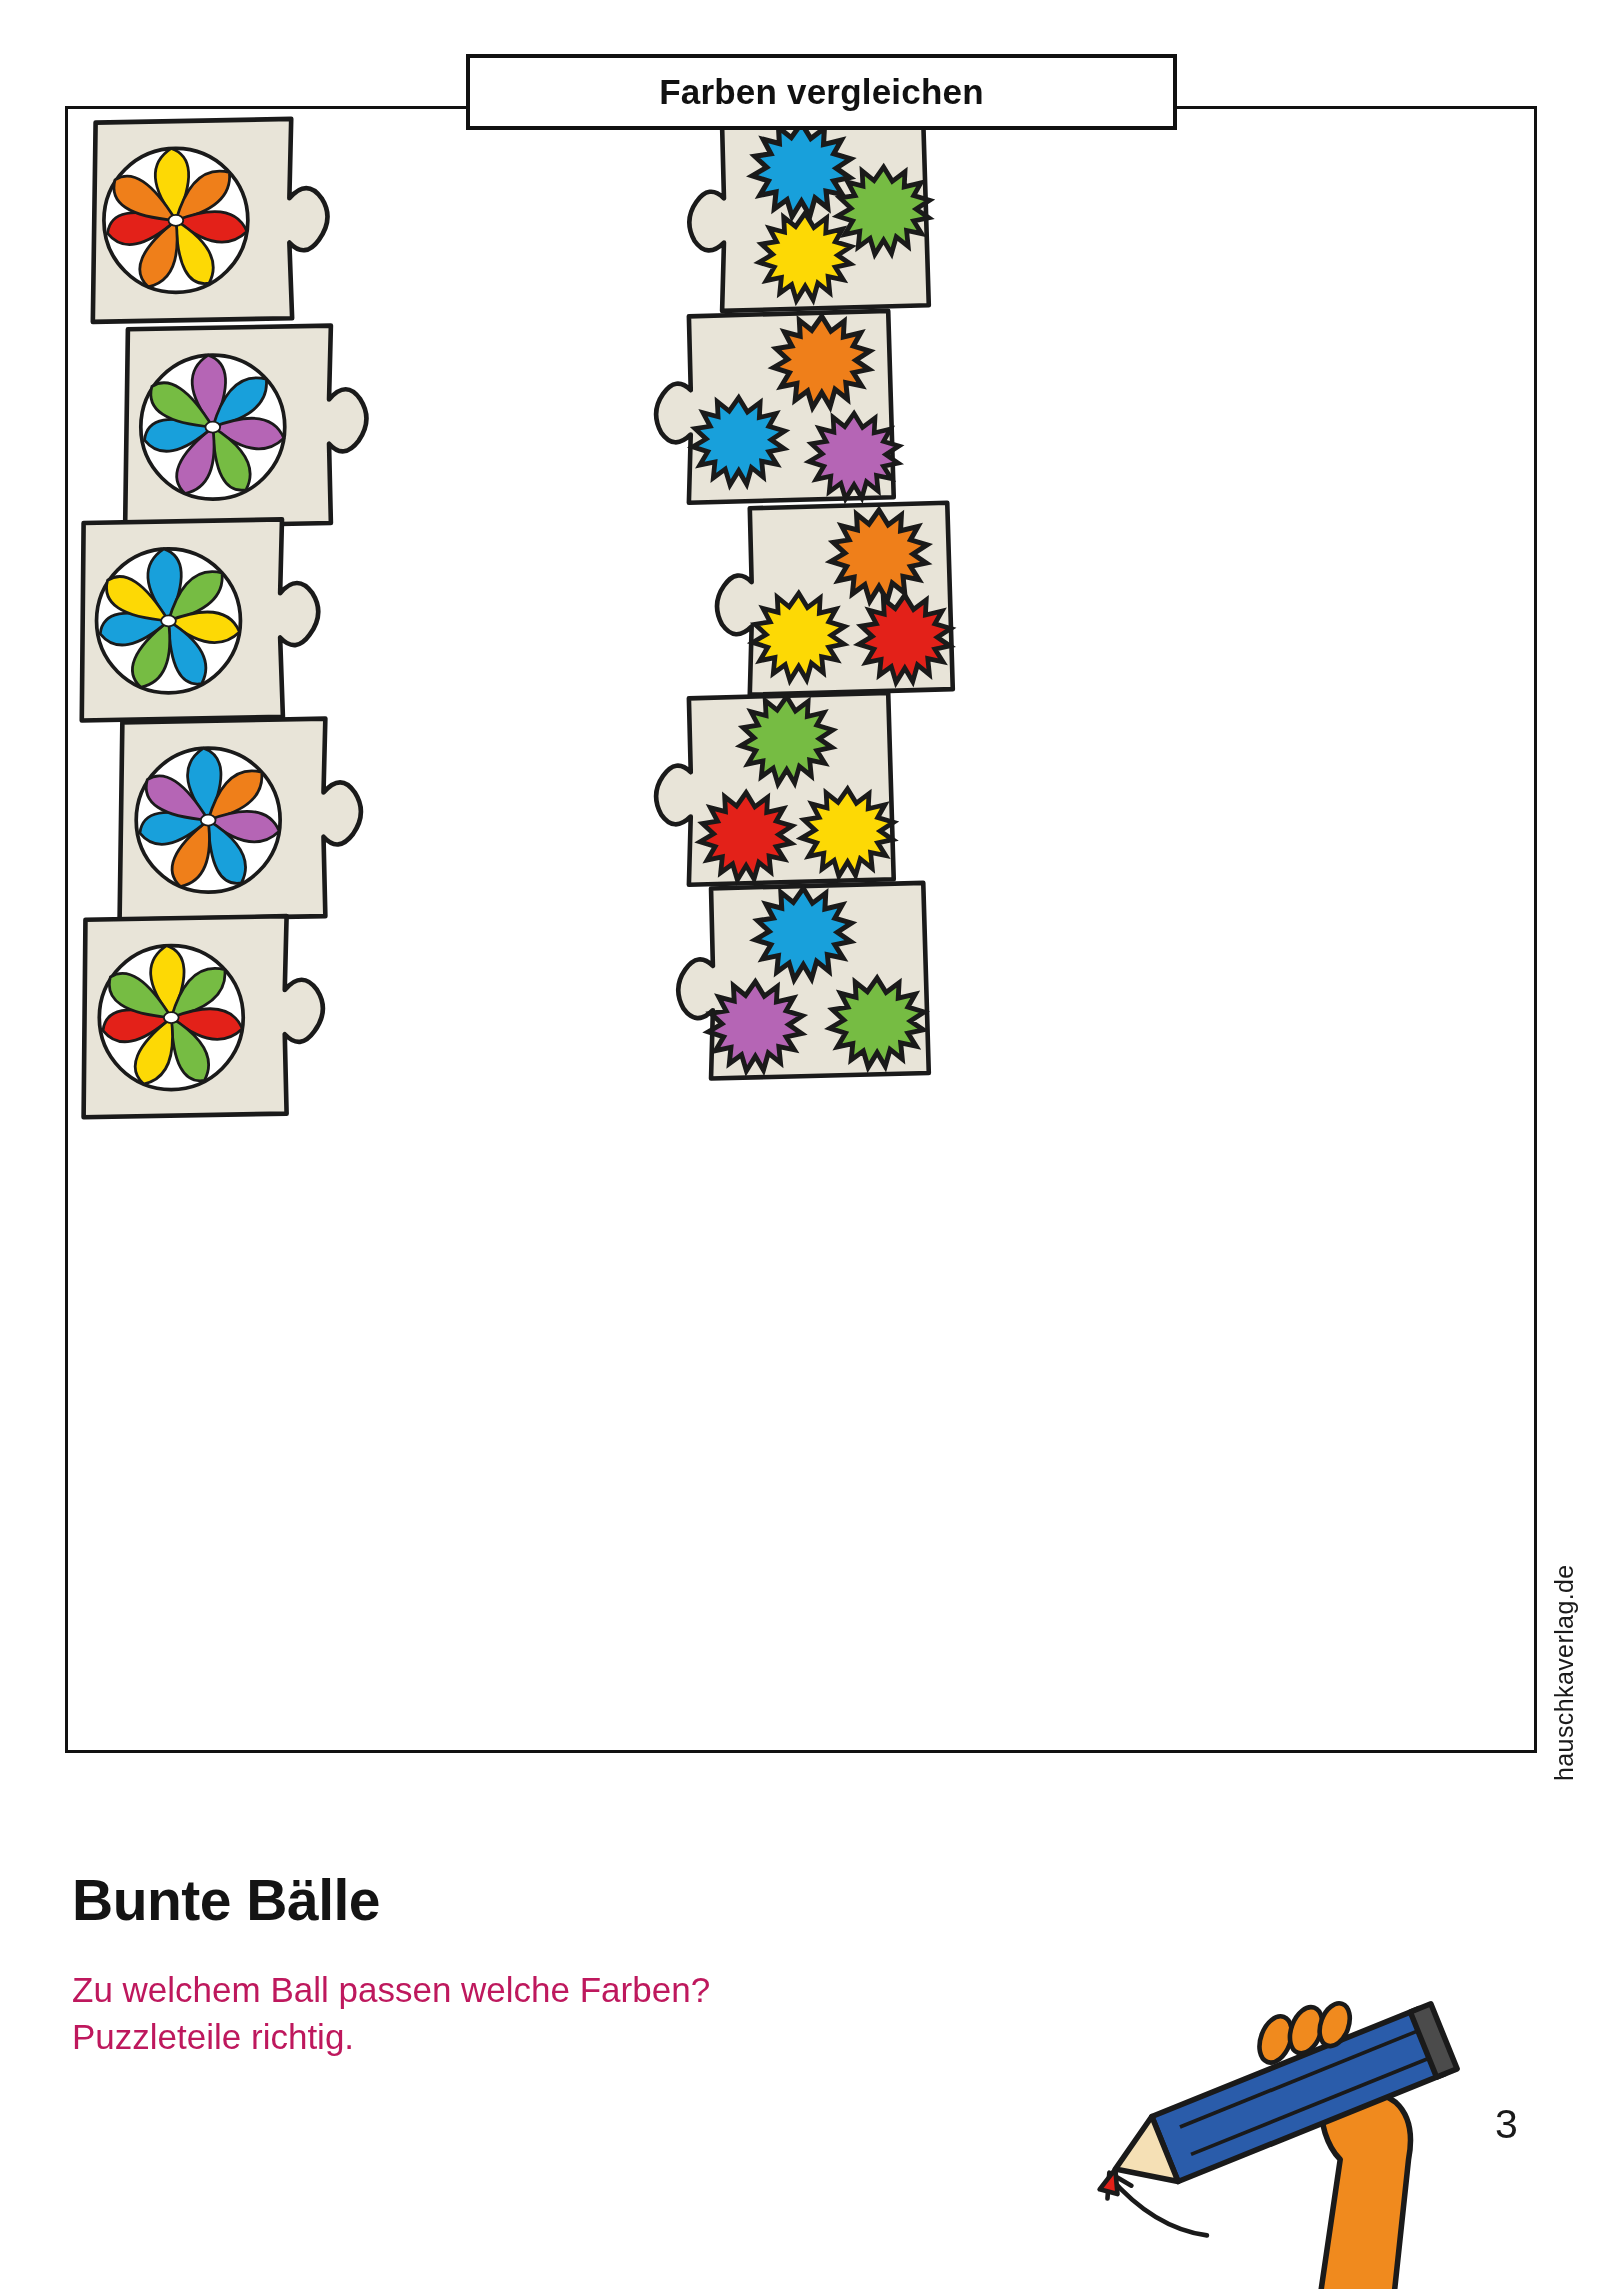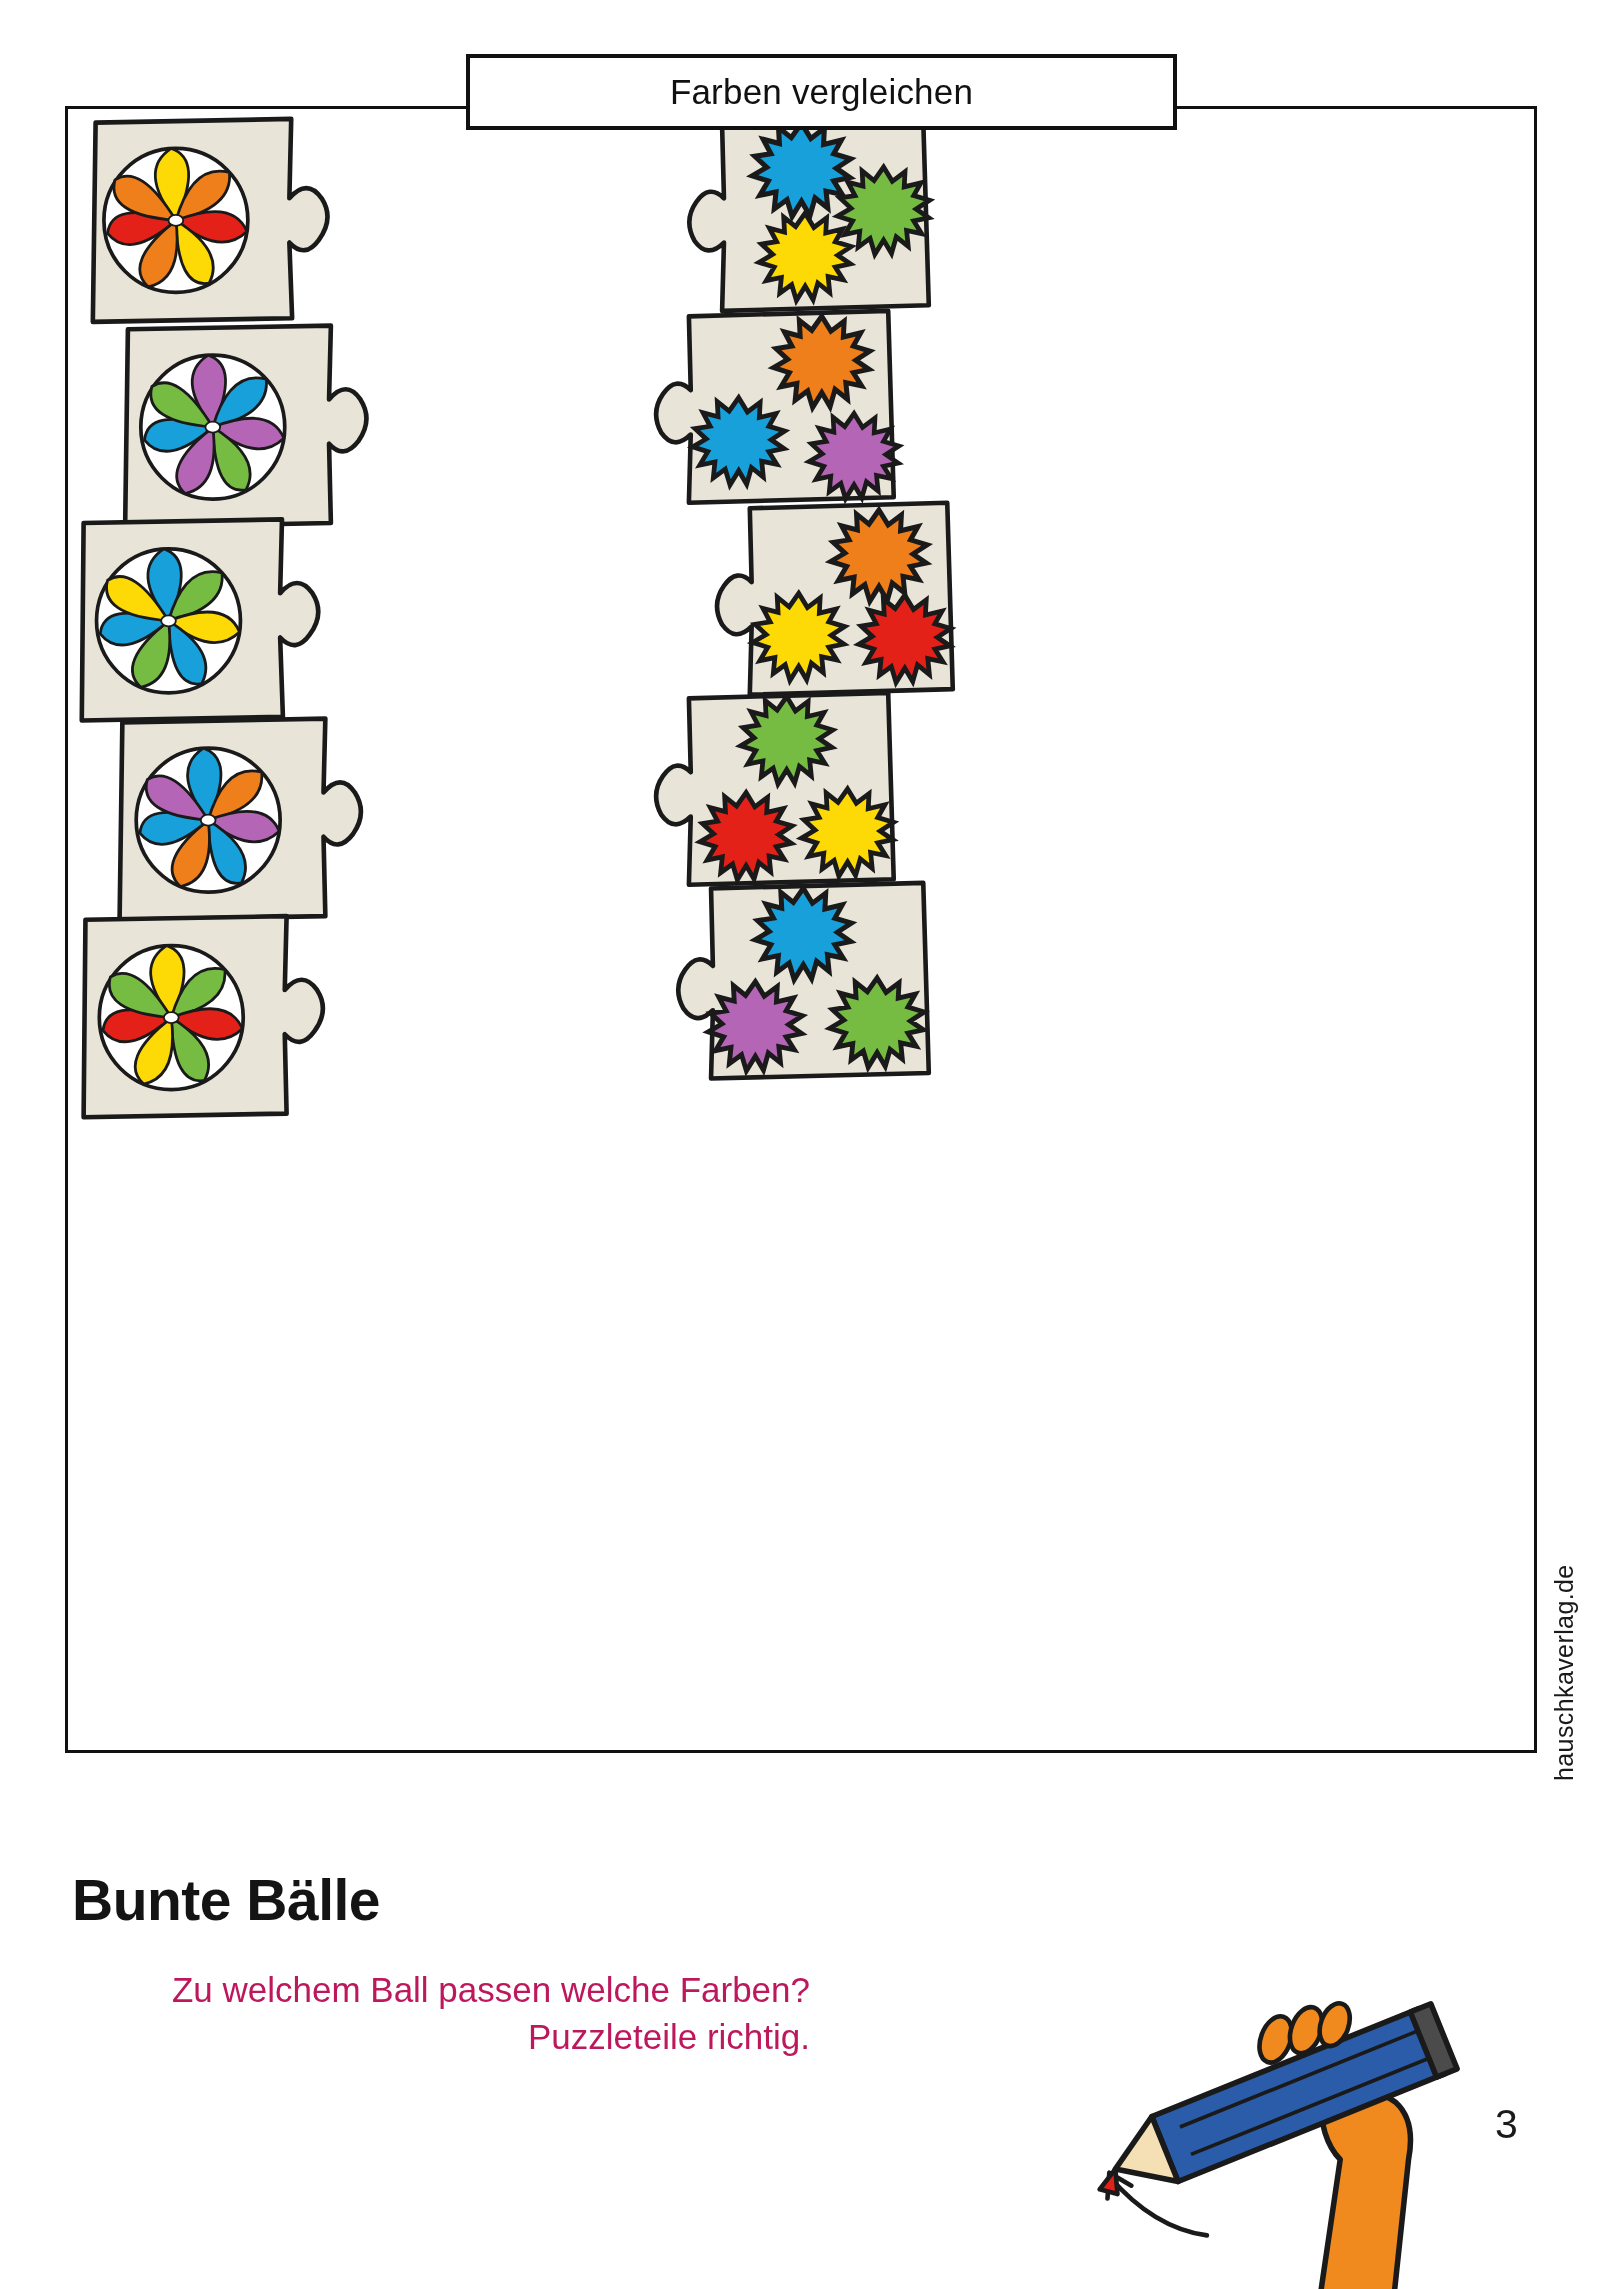--- a/index.html
+++ b/index.html
@@ -37,21 +37,21 @@
     border: 4.6px solid #111111;
     box-sizing: border-box;
     background: #ffffff;
     display: flex;
     align-items: center;
     justify-content: center;
     z-index: 5;
   }
   #title-text {
     font-size: 35px;
-    font-weight: normal;
+    font-weight: bold;
     letter-spacing: 0.2px;
     color: #111111;
     font-family: "Liberation Sans", sans-serif;
   }
 
   
   #puzzle-canvas {
     position: absolute;
     left: 65px;
     top: 106px;
@@ -75,21 +75,20 @@
     white-space: nowrap;
   }
 
   
   #lower-section {
     position: absolute;
     left: 0;
     top: 1809px;
     width: 1300px;
     height: 481px;
-    text-align: right;
   }
   #worksheet-heading {
     position: absolute;
     left: 72px;
     top: 63px;
     font-size: 57px;
     font-weight: bold;
     color: #141414;
     letter-spacing: -0.5px;
     line-height: 1;

